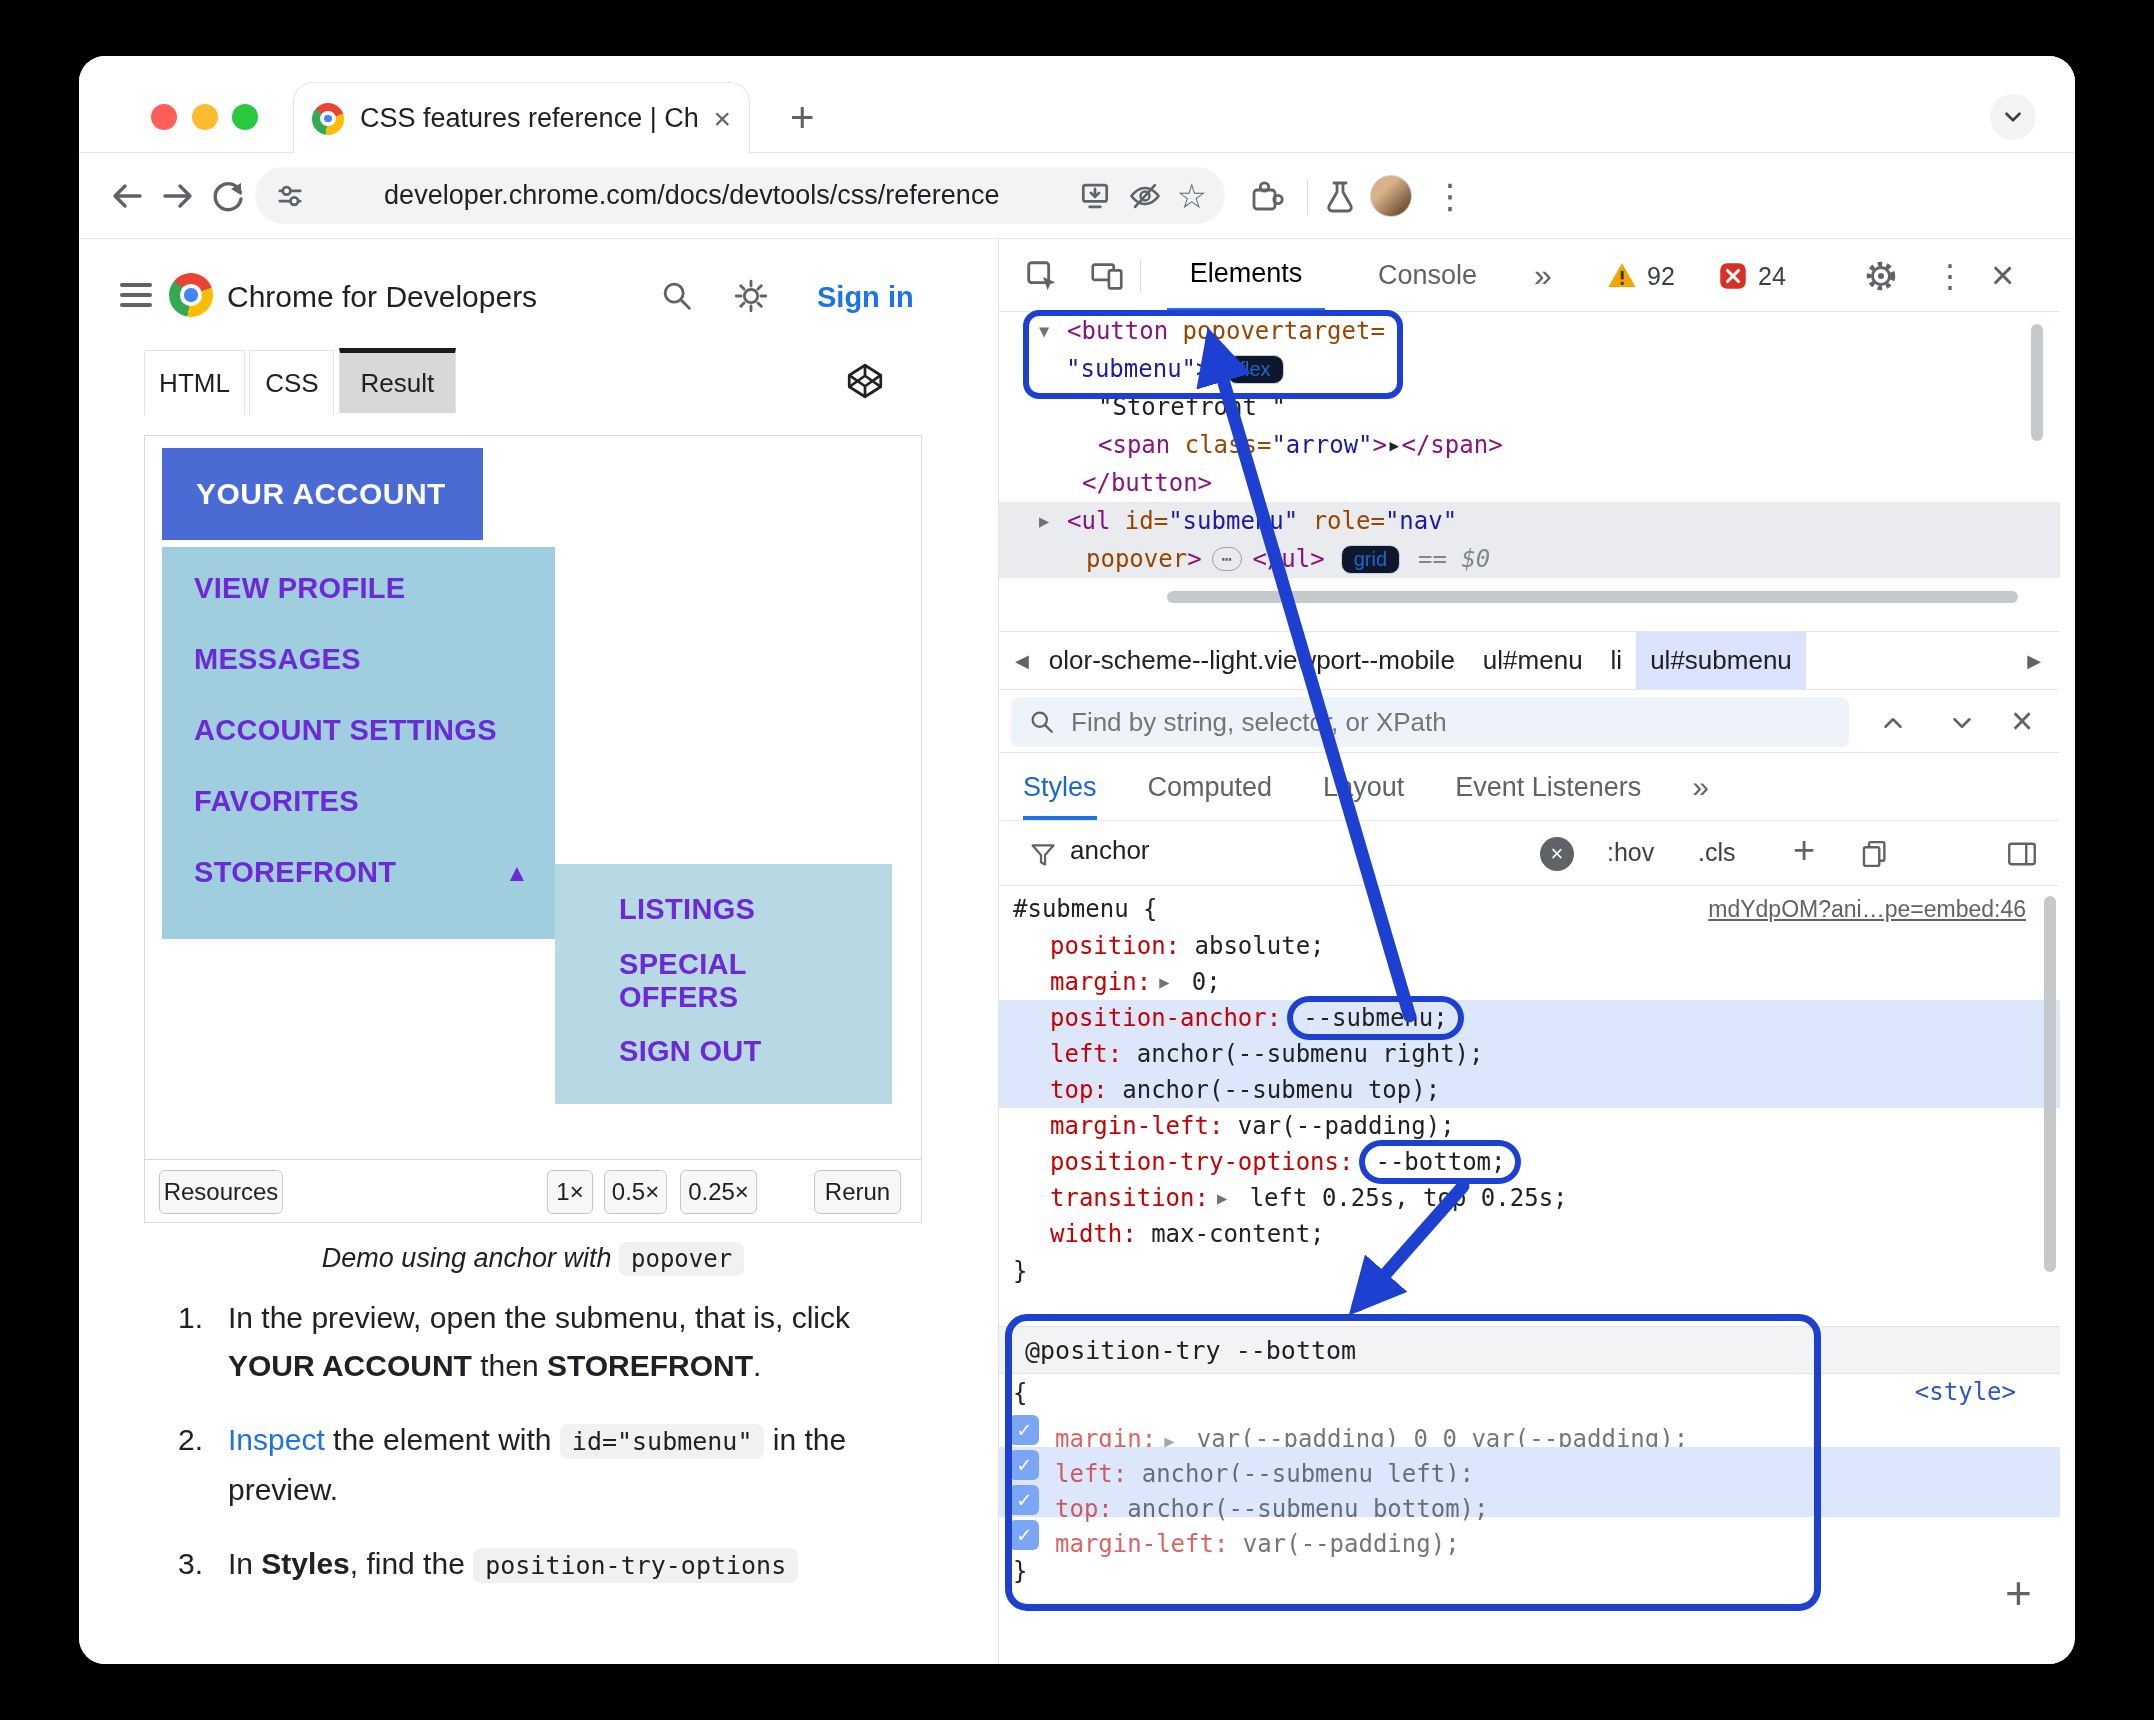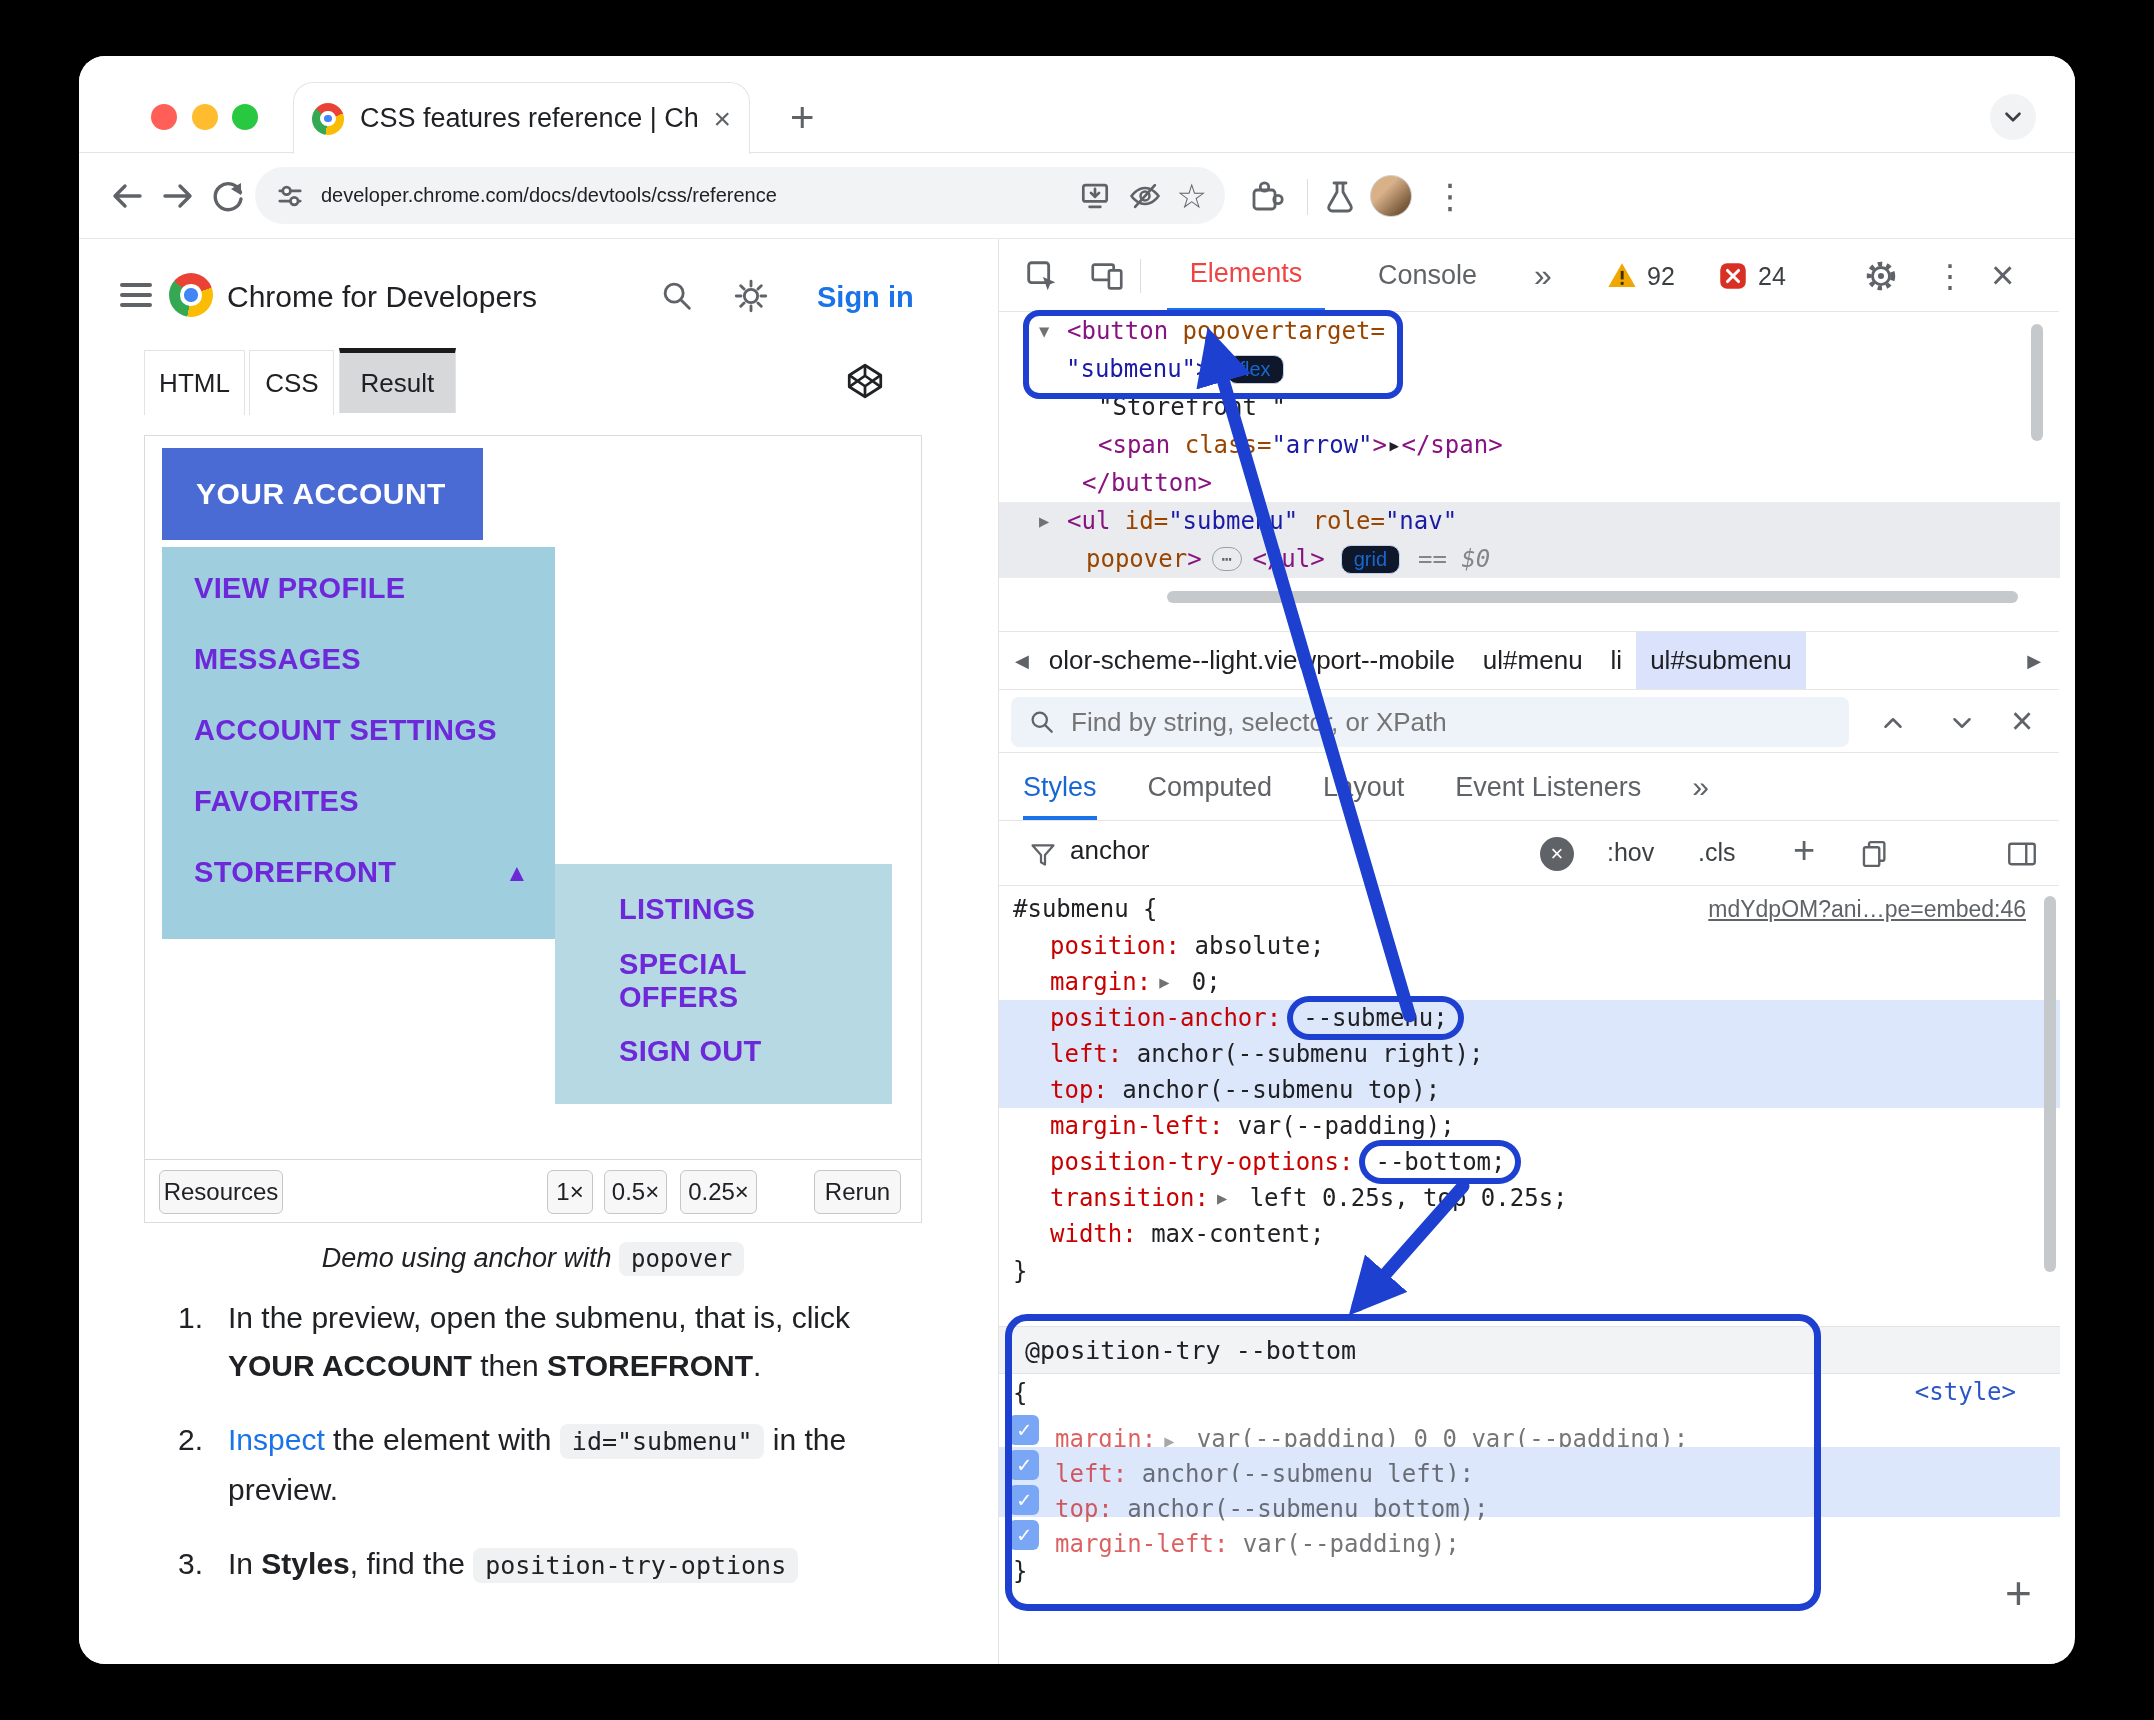--- a/index.html
+++ b/index.html
@@ -24,22 +24,22 @@
   .clogo::after { content:""; position:absolute; inset:26%; background:#4285f4;
                   border:4px solid #fff; border-radius:50%; }
   .tabsearch { position:absolute; left:1911px; top:38px; width:46px; height:46px; border-radius:50%;
                background:#f1f3f4; display:flex; align-items:center; justify-content:center; }
 
   
   .toolbar { position:absolute; left:0; top:98px; width:100%; height:85px; background:#fff;
              border-bottom:1px solid #e6e8ea; }
   .omnibox { position:absolute; left:176px; top:13px; width:970px; height:57px; border-radius:29px;
              background:#f1f3f4; display:flex; align-items:center; padding:0 18px; gap:14px; }
-  .omnibox input { flex:1; border:none; outline:none; background:transparent; font-size:20px;
-                   color:#202124; font-family:"Liberation Sans",sans-serif; }
+  .omnibox input { flex:1; border:none; outline:none; background:transparent; font-size:27px;
+                   color:#202124; font-family:"Liberation Sans",sans-serif;text-align:center; }
   .avatar { position:absolute; left:1291px; top:21px; width:42px; height:42px; border-radius:50%;
             background:linear-gradient(135deg,#d8b189 35%,#7a5a3c 80%); border:1px solid #d0d0d0; }
   .vsep { position:absolute; width:1px; background:#dadce0; }
 
   
   .docs { position:absolute; left:0; top:183px; width:917px; bottom:0; background:#fff; }
   .site-header { position:absolute; left:33px; top:16px; width:863px; height:83px; }
   .hamburger span { display:block; width:32px; height:3.5px; background:#5f6368; margin:6.4px 0; border-radius:2px; }
   .brand { font-size:30px; color:#202124; white-space:nowrap; }
   .signin { font-size:29px; font-weight:700; color:#1a73e8; }
@@ -69,21 +69,21 @@
   .step { position:relative; padding-left:50px; margin-bottom:26px; }
   .step-num { position:absolute; left:0; top:0; }
   .link-blue { color:#1a73e8; }
 
   
   .devtools { position:absolute; left:919px; top:183px; width:1061px; bottom:0; background:#fff;
               border-left:1px solid #e3e3e3; }
   .dt-topbar { position:absolute; left:0; top:0; width:100%; height:73px; border-bottom:1px solid #e6e6e6; }
   .dt-tab { position:absolute; top:0; height:73px; display:flex; align-items:center; justify-content:center;
             font-size:27px; color:#5f6368; }
-  .dt-tab.active { color:#ef4444; font-weight:500; border-bottom:4px solid #1a73e8; }
+  .dt-tab.active { color:#000000; font-weight:500; border-bottom:4px solid #1a73e8; }
   .count { font-size:25px; color:#3c4043; margin-left:8px; }
 
   .dom { position:absolute; left:0; top:73px; width:1061px; }
   .drow { height:38px; display:flex; align-items:center; white-space:pre;
           font-family:"DejaVu Sans Mono",monospace; font-size:24px; }
   .drow.sel { background:#e9ebee; }
   .tg { color:#881280; } .at { color:#994500; } .av { color:#1a1aa6; } .tx { color:#202124; }
   .tri { color:#727272; font-size:17px; width:28px; display:inline-block; }
   .badge { font-family:"Liberation Sans",sans-serif; font-size:20px; color:#1967d2;
            border:1px solid #c4cfe8; border-radius:10px; padding:2px 12px; margin-left:16px; background:#0f172a; }

